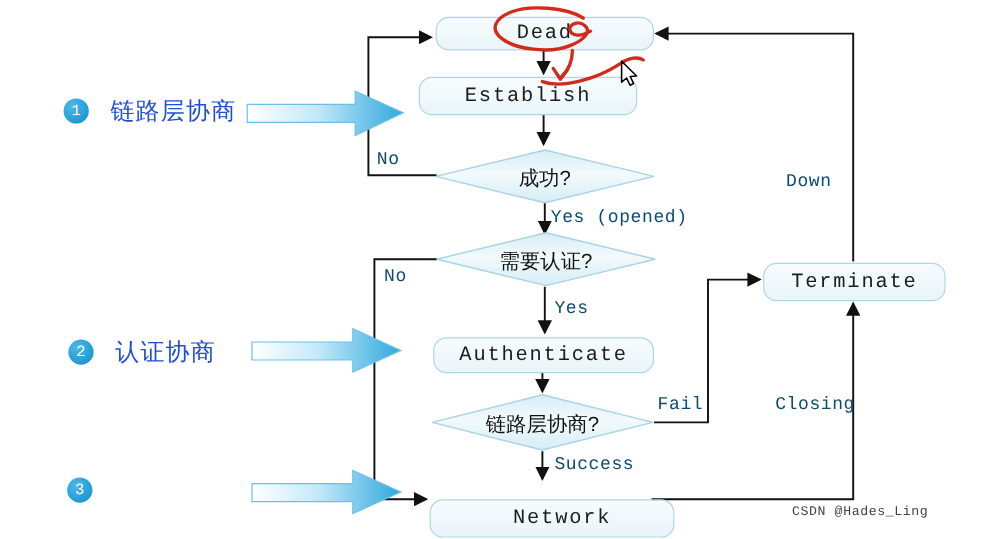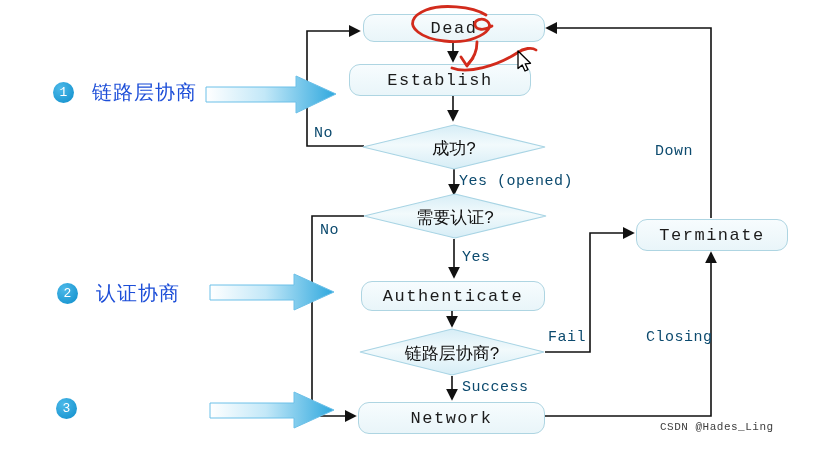--- a/index.html
+++ b/index.html
@@ -87,21 +87,21 @@
     <g fill="url(#bigArrowGrad)" stroke="#6cc0e8" stroke-width="1">
       <polygon points="206,87 296,87 296,76 336,94 296,113 296,102 206,102"></polygon>
       <polygon points="210,285 294,285 294,274 334,292 294,310 294,300 210,300"></polygon>
       <polygon points="210,403 294,403 294,392 334,410 294,428 294,418 210,418"></polygon>
     </g>
   </svg>
 
   <div class="node" style="left:363px;top:14px;width:180px;height:26px;">Dead</div>
   <div class="node" style="left:349px;top:64px;width:180px;height:30px;">Establish</div>
   <div class="node" style="left:361px;top:281px;width:182px;height:28px;">Authenticate</div>
-  <div class="node" style="left:358px;top:402px;width:185px;height:30px;">Network</div>
+  <div class="node" style="left:358px;top:416px;width:185px;height:30px;padding-left:17px;">Network</div>
   <div class="node" style="left:636px;top:219px;width:150px;height:30px;">Terminate</div>
 
   <div class="dec" style="left:394px;top:137px;width:120px;">成功?</div>
   <div class="dec" style="left:385px;top:206px;width:140px;">需要认证?</div>
   <div class="dec" style="left:382px;top:342px;width:140px;">链路层协商?</div>
 
   <div class="elab" style="left:314px;top:125px;">No</div>
   <div class="elab" style="left:320px;top:222px;">No</div>
   <div class="elab" style="left:459px;top:173px;">Yes (opened)</div>
   <div class="elab" style="left:462px;top:249px;">Yes</div>

